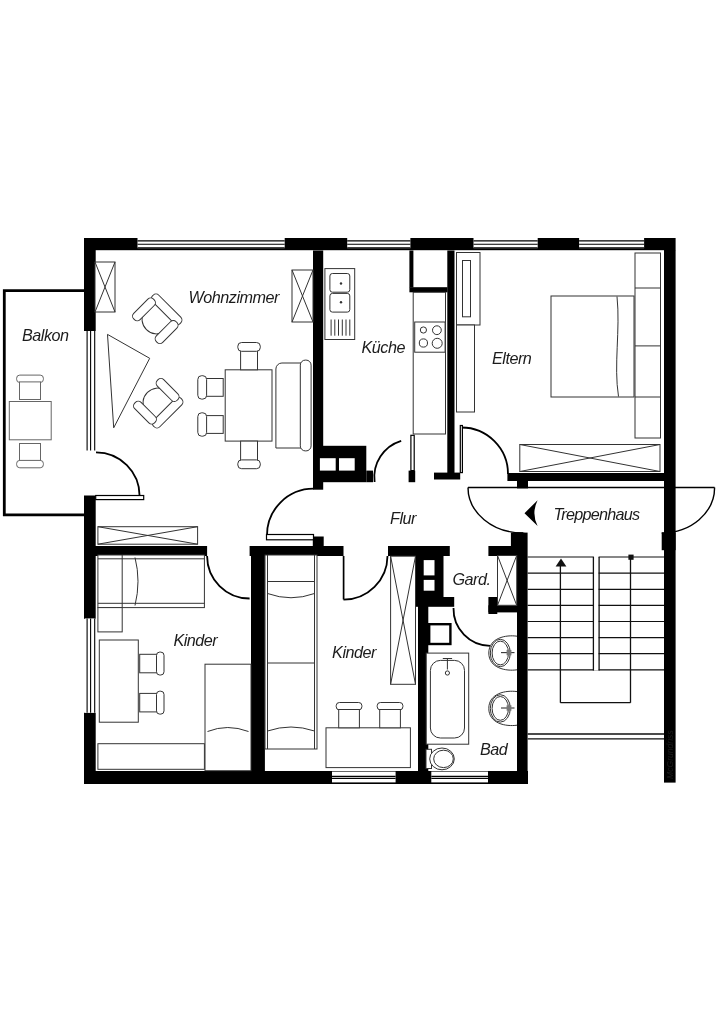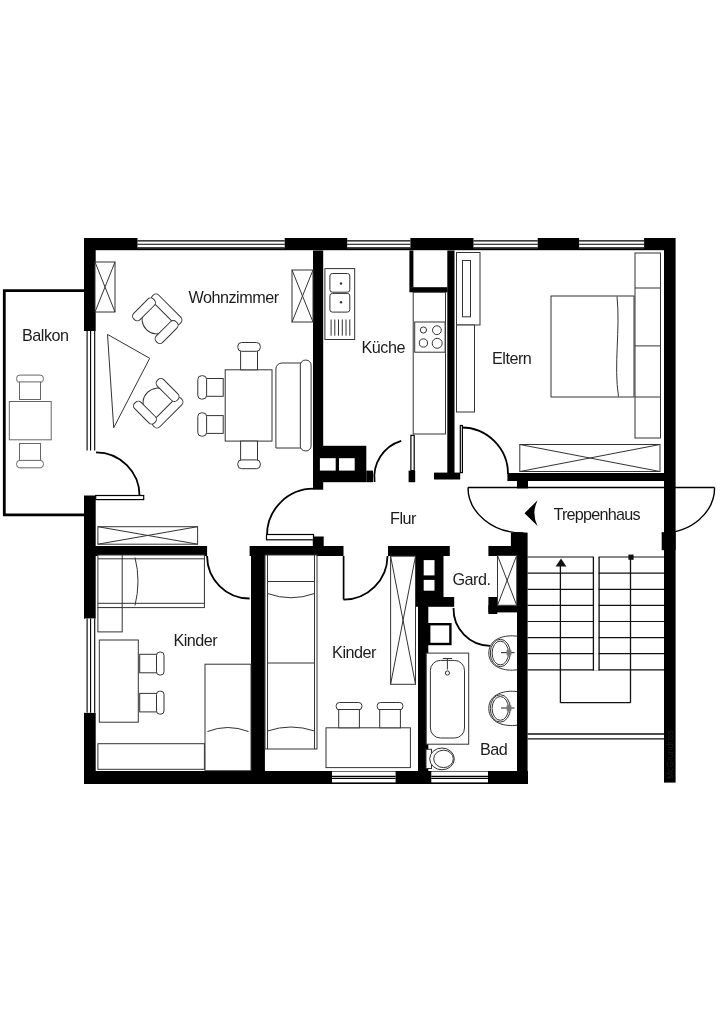--- a/index.html
+++ b/index.html
@@ -1,16 +1,16 @@
 <!DOCTYPE html>
 <html><head>
 <meta charset="utf-8">
 <style>
   html,body{margin:0;padding:0;background:#fff;}
-  #page{width:724px;height:1024px;position:relative;background:#fff;overflow:hidden;filter:grayscale(1);}
+  #page{width:724px;height:1024px;position:relative;background:#fff;overflow:hidden;filter:grayscale(1);font-style:italic;}
   svg{position:absolute;top:0;left:0;transform:translateZ(0);}
   text{font-family:"Liberation Sans",sans-serif;fill:#1c1c1c;}
 </style>
 </head>
 <body>
 <div id="page">
 <svg width="724" height="1024" viewBox="0 0 724 1024">
 <rect x="0" y="0" width="724" height="1024" fill="#ffffff"></rect>
 
 <g fill="#000000" stroke="none">

